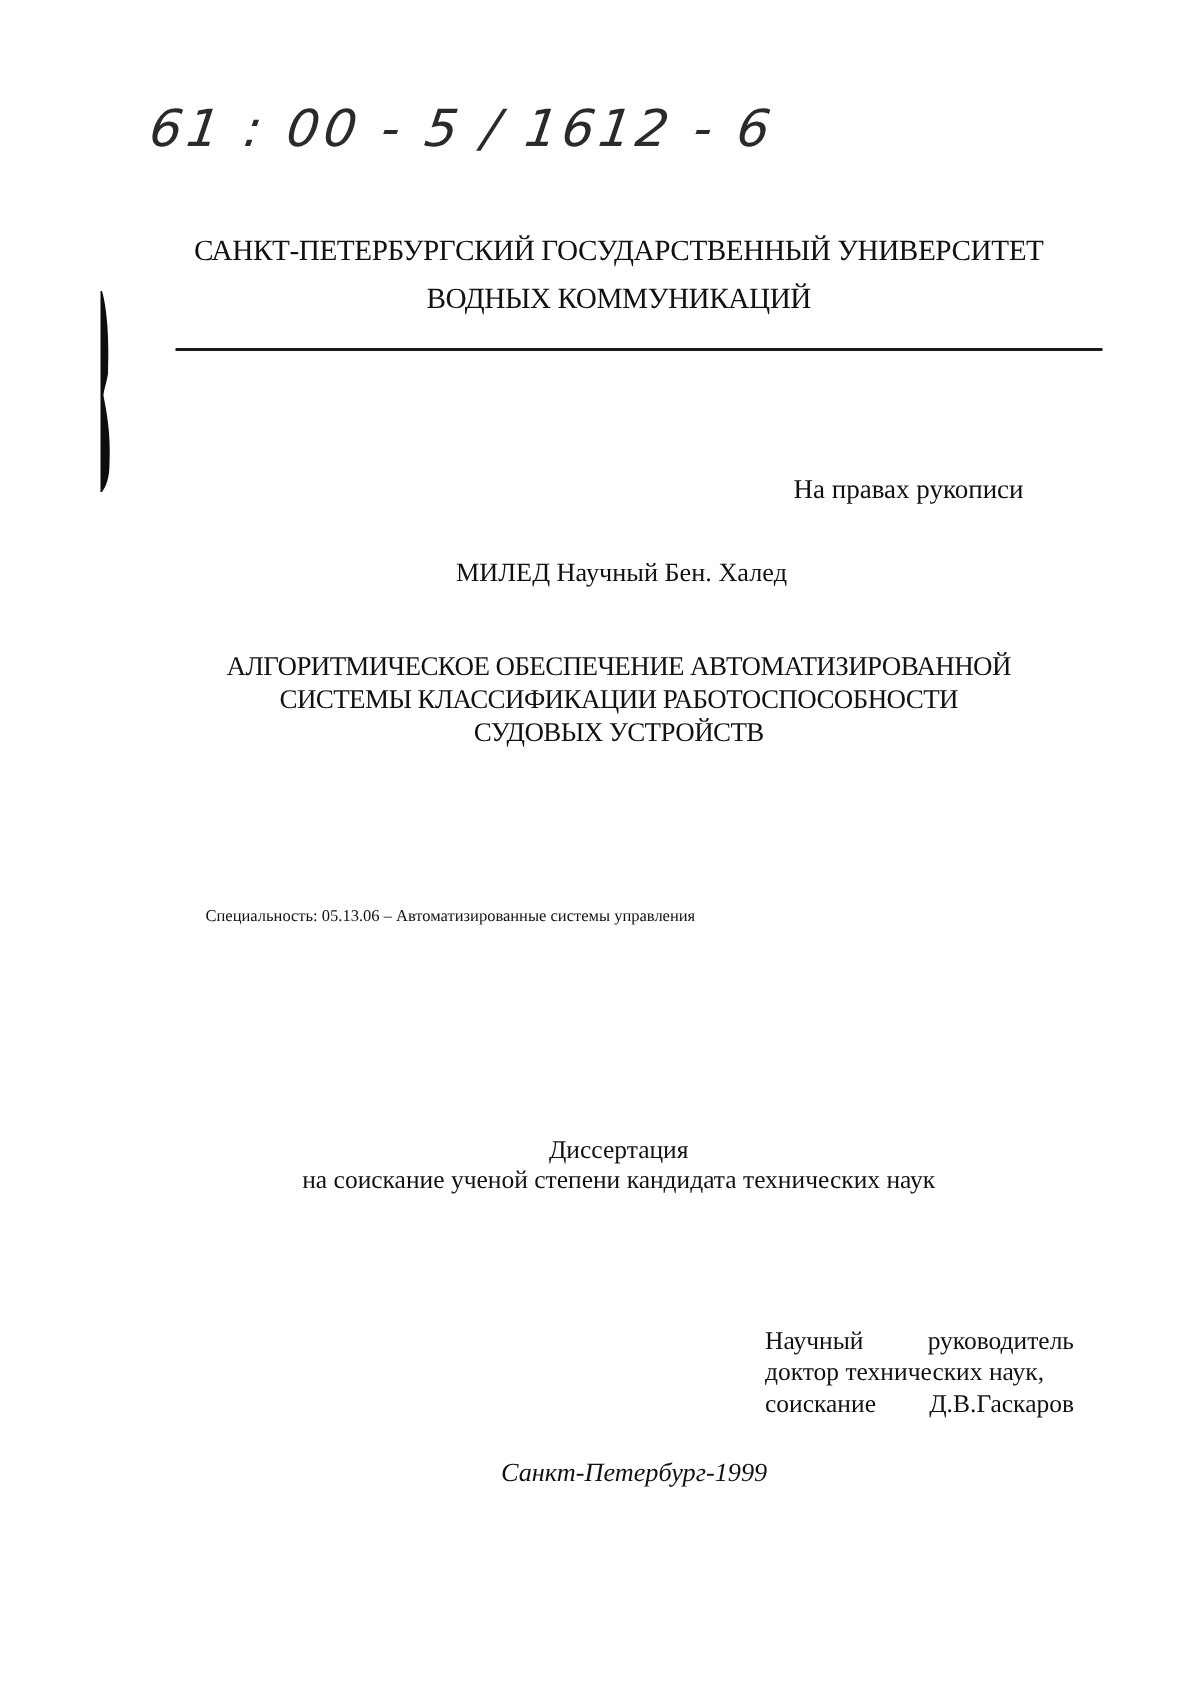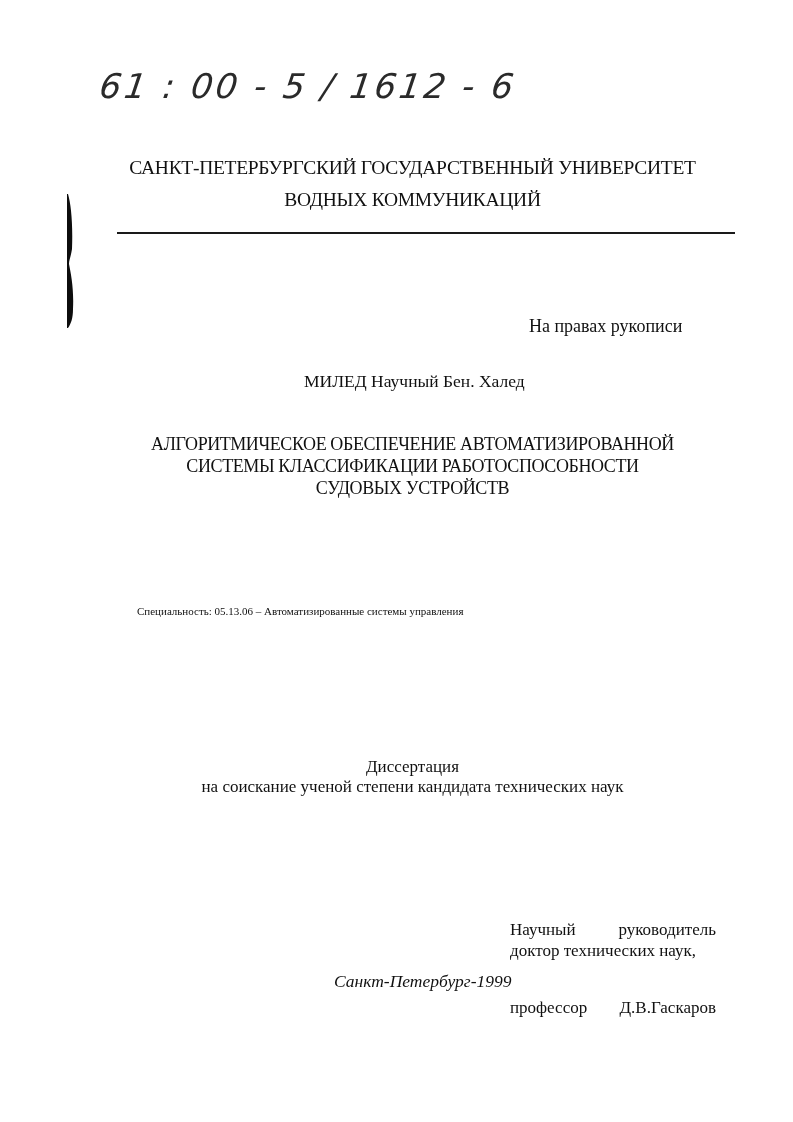--- a/index.html
+++ b/index.html
@@ -102,21 +102,20 @@
     .supervisor {
       left: 510px;
       top: 883px;
       width: 206px;
       font-size: 17px;
       line-height: 21px;
     }
     .sup-line {
       display: flex;
       justify-content: space-between;
-      margin-top: 36px;
     }
 
     .city {
       left: 334px;
       top: 971px;
       font-size: 17.5px;
       font-style: italic;
     }
   </style>
 </head>
@@ -148,20 +147,20 @@
   <div class="abs diss-1">Диссертация</div>
   <div class="abs diss-2">на соискание ученой степени кандидата технических наук</div>
 
   <div class="abs supervisor">
     <div class="sup-line">
       <span>Научный</span>
       <span>руководитель</span>
     </div>
     <div>доктор технических наук,</div>
     <div class="sup-line">
-      <span>профессор</span>
+      <span>соискание</span>
       <span>Д.В.Гаскаров</span>
     </div>
   </div>
 
   <div class="abs city">Санкт-Петербург-1999</div>
 
 </div>
 
 </body></html>

